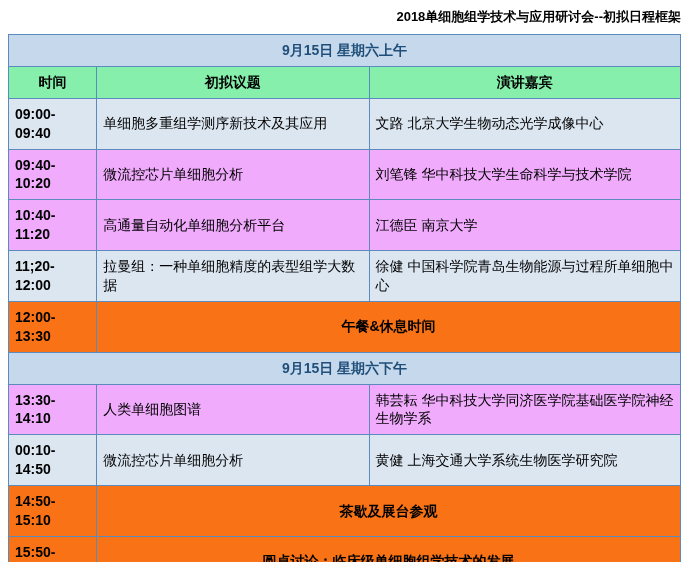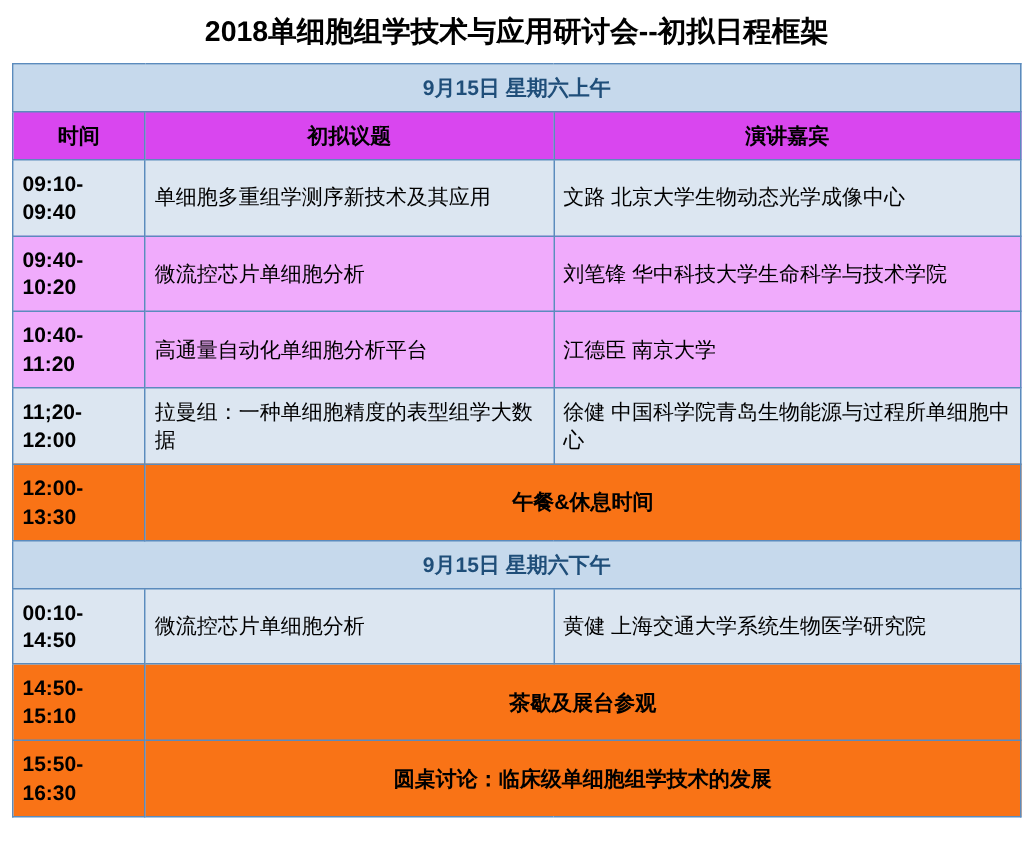--- a/index.html
+++ b/index.html
@@ -15,22 +15,22 @@
     overflow: hidden;
   }
   .page {
     width: 689px;
     height: 562px;
     position: relative;
     box-sizing: border-box;
     padding: 0 8px;
   }
   .doc-title {
-    text-align: center;
-    font-size: 19px;
+    text-align: right;
+    font-size: 13px;
     font-weight: bold;
     padding: 8px 0 8px 0;
     letter-spacing: 0px;
   }
   table.schedule {
     border-collapse: collapse;
     width: 673px;
     table-layout: fixed;
     border: 1px solid #5b8bbd;
   }
@@ -47,21 +47,21 @@
 
   .row-section td {
     background: #c6d9ec;
     text-align: center;
     font-weight: bold;
     color: #1f4e79;
     font-size: 12.5px;
     padding: 6px 0;
   }
   .row-header td {
-    background: #d946ef;
+    background: #86efac;
     text-align: center;
     font-weight: bold;
     font-size: 12.5px;
     padding: 7px 0;
   }
   .row-odd td {
     background: #dce6f1;
   }
   .row-even td {
     background: #f0abfc;
@@ -109,21 +109,21 @@
         <td colspan="3">9月15日  星期六上午</td>
       </tr>
 
       <tr class="row-header">
         <td>时间</td>
         <td>初拟议题</td>
         <td>演讲嘉宾</td>
       </tr>
 
       <tr class="row-odd">
-        <td class="time">09:10-09:40</td>
+        <td class="time">09:00-09:40</td>
         <td class="topic">单细胞多重组学测序新技术及其应用</td>
         <td class="speaker">文路  北京大学生物动态光学成像中心</td>
       </tr>
 
       <tr class="row-even">
         <td class="time">09:40-10:20</td>
         <td class="topic">微流控芯片单细胞分析</td>
         <td class="speaker">刘笔锋  华中科技大学生命科学与技术学院</td>
       </tr>
 
@@ -142,20 +142,25 @@
 
       <tr class="row-merged">
         <td class="time">12:00-13:30</td>
         <td class="merged-cell" colspan="2">午餐&amp;休息时间</td>
       </tr>
 
       <tr class="row-section">
         <td colspan="3">9月15日  星期六下午</td>
       </tr>
 
+      <tr class="row-even">
+        <td class="time">13:30-14:10</td>
+        <td class="topic">人类单细胞图谱</td>
+        <td class="speaker">韩芸耘  华中科技大学同济医学院基础医学院神经生物学系</td>
+      </tr>
 
       <tr class="row-odd">
         <td class="time">00:10-14:50</td>
         <td class="topic">微流控芯片单细胞分析</td>
         <td class="speaker">黄健  上海交通大学系统生物医学研究院</td>
       </tr>
 
       <tr class="row-merged">
         <td class="time">14:50-15:10</td>
         <td class="merged-cell" colspan="2">茶歇及展台参观</td>

